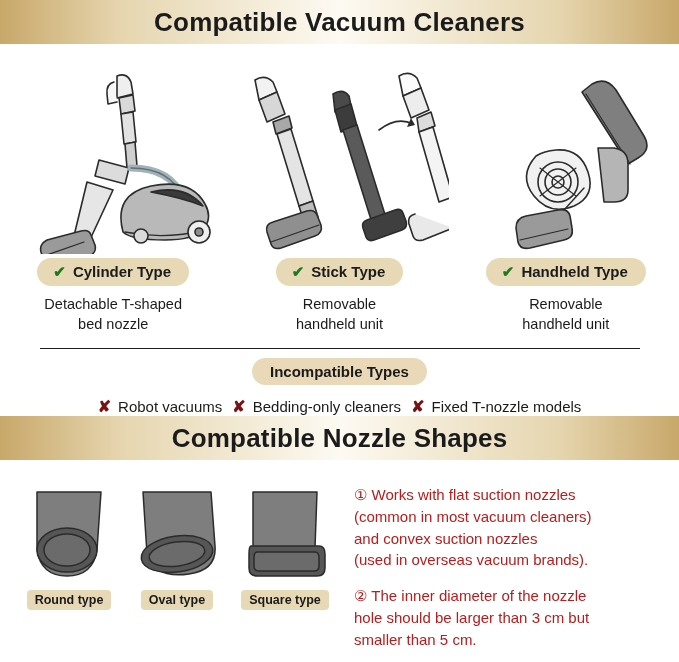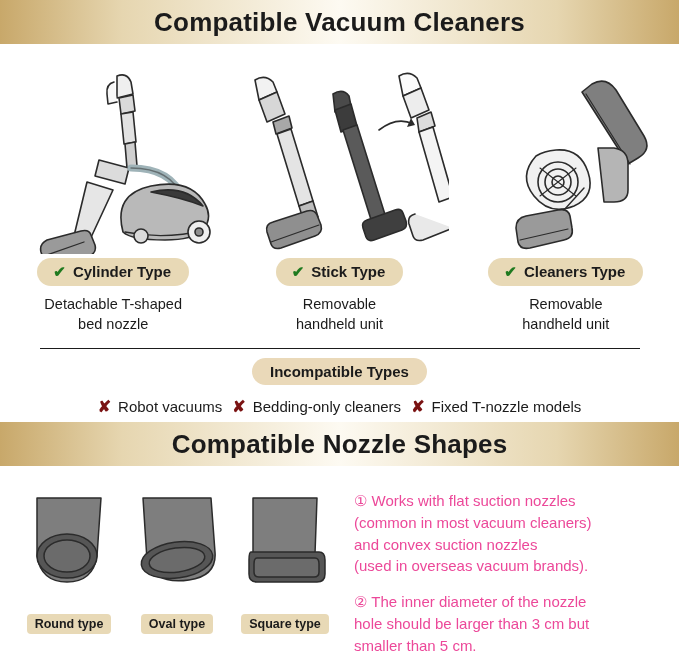--- a/index.html
+++ b/index.html
@@ -29,21 +29,20 @@
     align-items: center;
     justify-content: center;
   }
   .banner-title {
     font-size: 26px;
     font-weight: bold;
     color: #1b1b1b;
     letter-spacing: 0.2px;
   }
   #banner-nozzles {
-    margin-top: 6px;
   }
 
   
   .vacuum-section {
     position: relative;
     height: 372px;
   }
   .vac-row {
     display: flex;
     height: 210px;
@@ -168,33 +167,33 @@
     justify-content: center;
     gap: 12px;
     margin-top: 14px;
   }
   .shape-col {
     width: 96px;
     text-align: center;
   }
   .shape-label {
     display: inline-block;
-    margin-top: 24px;
+    margin-top: 6px;
     background: #e8d9b6;
     border-radius: 4px;
     font-size: 12.5px;
     font-weight: bold;
     padding: 3px 8px;
     color: #1b1b1b;
     white-space: nowrap;
   }
   .note {
     font-size: 15px;
     line-height: 1.45;
-    color: #ec4899;
+    color: #b91c1c;
     margin: 0 0 14px 0;
   }
   svg { display: block; }
 </style>
 </head>
 <body>
 
 <div class="page">
 
   <div class="banner">
@@ -303,21 +302,21 @@
       </div>
       <div class="pill-cell">
         <span class="pill">
           <span class="tick">✔</span>
           <span>Stick Type</span>
         </span>
       </div>
       <div class="pill-cell">
         <span class="pill">
           <span class="tick">✔</span>
-          <span>Cleaners Type</span>
+          <span>Handheld Type</span>
         </span>
       </div>
     </div>
 
     <div class="cap-row">
       <div class="cap-cell" style="white-space:pre-line">Detachable T-shaped
 bed nozzle</div>
       <div class="cap-cell" style="white-space:pre-line">Removable
 handheld unit</div>
       <div class="cap-cell" style="white-space:pre-line">Removable

